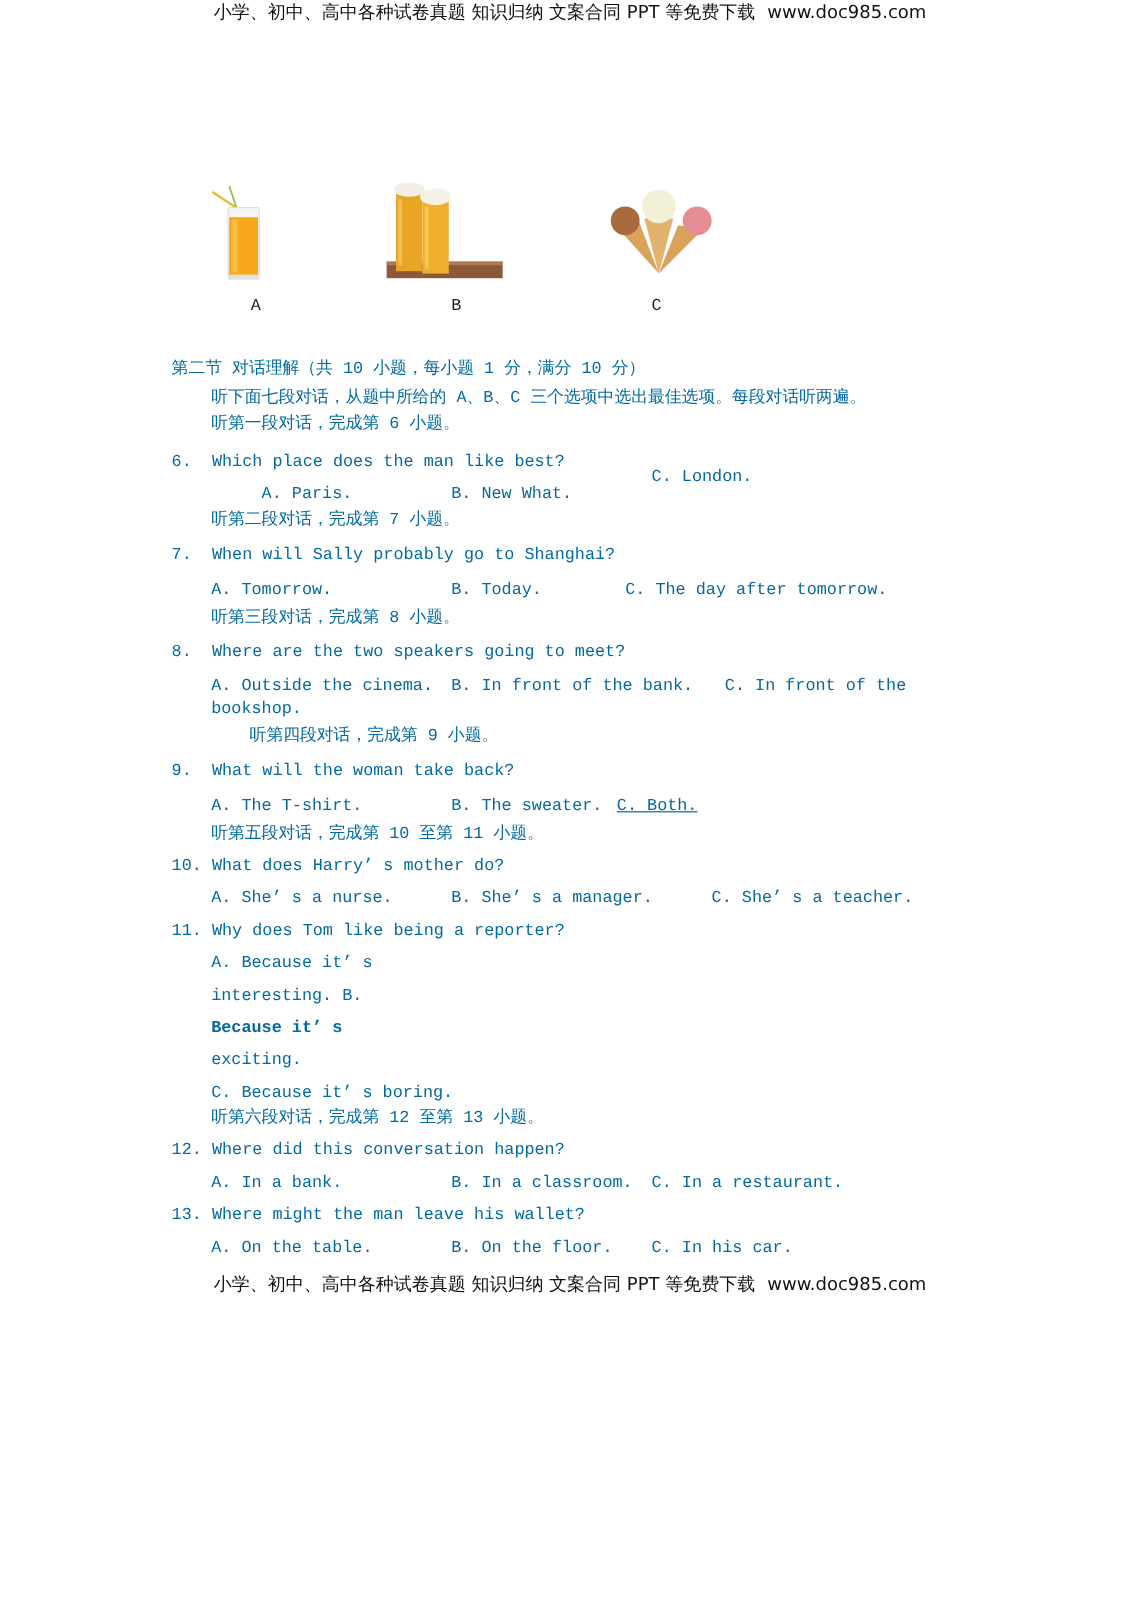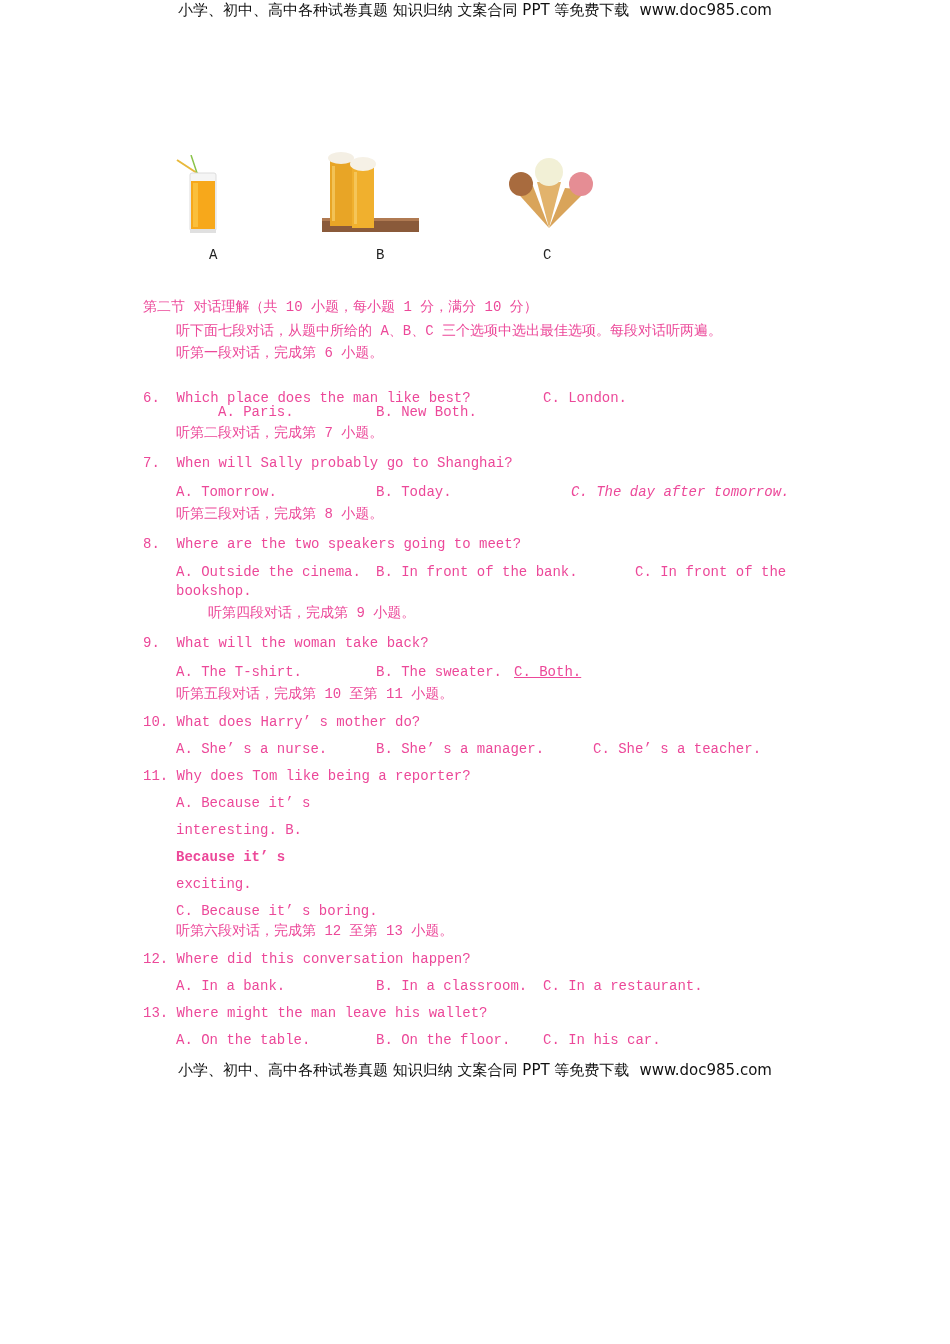--- a/index.html
+++ b/index.html
@@ -1,19 +1,19 @@
 <!DOCTYPE html>
 <html><head>
 <meta charset="utf-8">
 <style>
   html, body { margin: 0; padding: 0; background: #ffffff; }
   body { width: 950px; height: 1344px; position: relative; overflow: hidden; color: #1a1a1a; }
   .banner { position: absolute; left: 0; width: 950px; text-align: center; font-family: "DejaVu Sans", sans-serif; font-size: 15px; color: #111; letter-spacing: 0px; }
   .banner .url { margin-left: 10px; }
-  .mono { font-family: "Liberation Mono", "DejaVu Sans Mono", monospace; font-size: 14px; color: #ec4899; }
+  .mono { font-family: "Liberation Mono", "DejaVu Sans Mono", monospace; font-size: 14px; color: #0369a1; }
   .abs { position: absolute; white-space: pre; }
   .imglabel { position: absolute; font-family: "Liberation Mono", monospace; font-size: 14px; color: #222; }
   .pic { position: absolute; }
 </style>
 </head>
 <body>
 
 <div class="banner" style="top:1px;">
   <span>小学、初中、高中各种试卷真题 知识归纳 文案合同 PPT 等免费下载</span><span class="url">www.doc985.com</span>
 </div>
@@ -51,36 +51,36 @@
   </svg>
 </div>
 <div class="imglabel" style="left:209px; top:247px;">A</div>
 <div class="imglabel" style="left:376px; top:247px;">B</div>
 <div class="imglabel" style="left:543px; top:247px;">C</div>
 
 <div class="abs mono" style="left:143px; top:298px;">第二节 对话理解（共 10 小题，每小题 1 分，满分 10 分）</div>
 <div class="abs mono" style="left:176px; top:322px;">听下面七段对话，从题中所给的 A、B、C 三个选项中选出最佳选项。每段对话听两遍。</div>
 <div class="abs mono" style="left:176px; top:344px;">听第一段对话，完成第 6 小题。</div>
 
-<div class="abs mono" style="left:143px; top:390px;">6.  Which place does the man like best?</div>
+<div class="abs mono" style="left:143px; top:377px;">6.  Which place does the man like best?</div>
 <div class="abs mono" style="left:176px; top:404px;margin-left:42px;">A. Paris.</div>
-<div class="abs mono" style="left:376px; top:404px;">B. New Both.</div>
+<div class="abs mono" style="left:376px; top:404px;">B. New What.</div>
 <div class="abs mono" style="left:543px; top:390px;">C. London.</div>
 <div class="abs mono" style="left:176px; top:424px;">听第二段对话，完成第 7 小题。</div>
 
 <div class="abs mono" style="left:143px; top:455px;">7.  When will Sally probably go to Shanghai?</div>
 <div class="abs mono" style="left:176px; top:484px;">A. Tomorrow.</div>
 <div class="abs mono" style="left:376px; top:484px;">B. Today.</div>
-<div class="abs mono" style="left:571px; top:484px;font-style:italic;">C. The day after tomorrow.</div>
+<div class="abs mono" style="left:521px; top:484px;">C. The day after tomorrow.</div>
 <div class="abs mono" style="left:176px; top:505px;">听第三段对话，完成第 8 小题。</div>
 
 <div class="abs mono" style="left:143px; top:536px;">8.  Where are the two speakers going to meet?</div>
 <div class="abs mono" style="left:176px; top:564px;">A. Outside the cinema.</div>
 <div class="abs mono" style="left:376px; top:564px;">B. In front of the bank.</div>
-<div class="abs mono" style="left:635px; top:564px;">C. In front of the</div>
+<div class="abs mono" style="left:604px; top:564px;">C. In front of the</div>
 <div class="abs mono" style="left:176px; top:583px;">bookshop.</div>
 <div class="abs mono" style="left:176px; top:604px;margin-left:32px;">听第四段对话，完成第 9 小题。</div>
 
 <div class="abs mono" style="left:143px; top:635px;">9.  What will the woman take back?</div>
 <div class="abs mono" style="left:176px; top:664px;">A. The T-shirt.</div>
 <div class="abs mono" style="left:376px; top:664px;">B. The sweater.</div>
 <div class="abs mono" style="left:514px; top:664px;text-decoration:underline;">C. Both.</div>
 <div class="abs mono" style="left:176px; top:685px;">听第五段对话，完成第 10 至第 11 小题。</div>
 
 <div class="abs mono" style="left:143px; top:714px;">10. What does Harry’ s mother do?</div>

